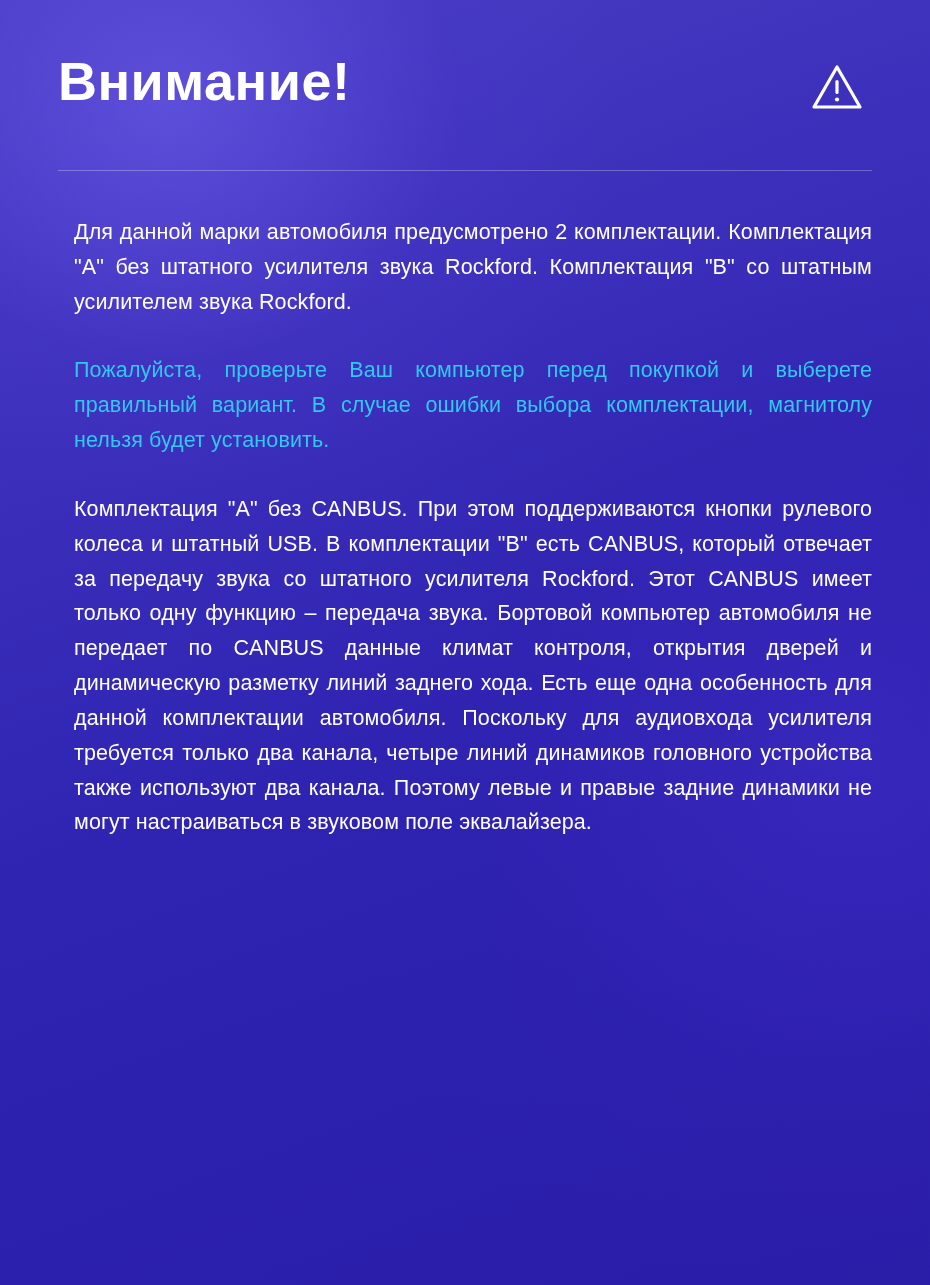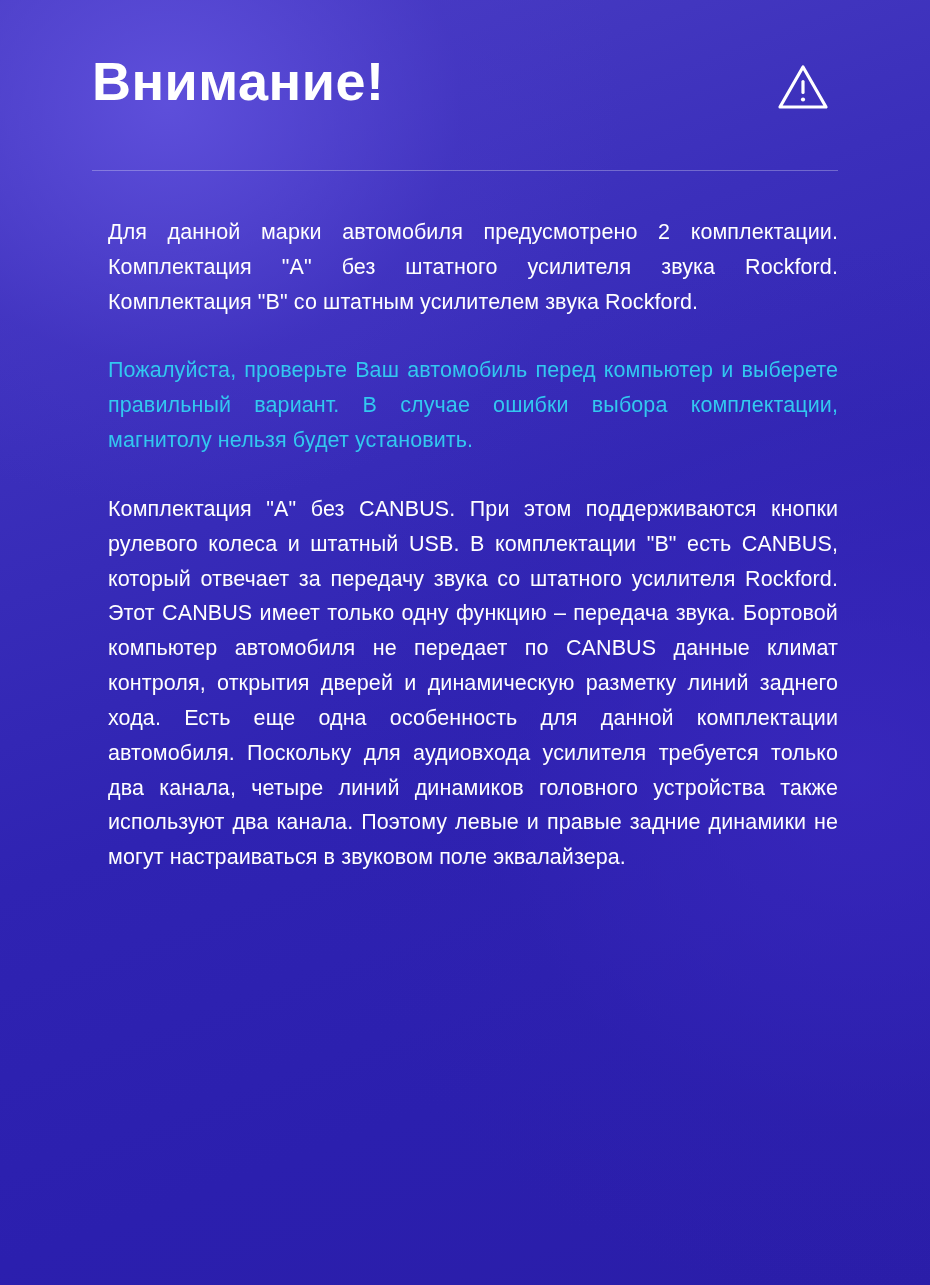--- a/index.html
+++ b/index.html
@@ -15,21 +15,21 @@
   }
   .page {
     position: relative;
     width: 930px;
     height: 1285px;
     box-sizing: border-box;
     background:
       radial-gradient(ellipse 70% 45% at 18% 8%, rgba(95,80,220,0.95) 0%, rgba(72,56,200,0.35) 45%, rgba(55,40,185,0) 70%),
       radial-gradient(ellipse 80% 55% at 92% 60%, rgba(58,40,190,0.8) 0%, rgba(48,34,175,0.25) 50%, rgba(45,30,170,0) 75%),
       linear-gradient(160deg, #4b3fc4 0%, #3b2fbb 28%, #2f23b2 55%, #2b1fae 78%, #2a1da8 100%);
-    padding: 0 92px;
+    padding: 0 58px;
   }
   .header {
     display: flex;
     align-items: flex-start;
     justify-content: space-between;
     padding-top: 52px;
   }
   .title {
     font-size: 54px;
     font-weight: bold;
@@ -79,17 +79,17 @@
         <rect x="25.4" y="18" width="3.2" height="14" rx="1.6" fill="#ffffff"></rect>
         <circle cx="27" cy="37.5" r="2.1" fill="#ffffff"></circle>
       </svg>
     </span>
   </div>
 
   <div class="divider"></div>
 
   <div class="content">
     <p class="para">Для данной марки автомобиля предусмотрено 2 комплектации. Комплектация "А" без штатного усилителя звука Rockford. Комплектация "В" со штатным усилителем звука Rockford.</p>
-    <p class="para accent">Пожалуйста, проверьте Ваш автомобиль перед компьютер и выберете правильный вариант. В случае ошибки выбора комплектации, магнитолу нельзя будет установить.</p>
+    <p class="para accent">Пожалуйста, проверьте Ваш компьютер перед покупкой и выберете правильный вариант. В случае ошибки выбора комплектации, магнитолу нельзя будет установить.</p>
     <p class="para last">Комплектация "А" без CANBUS. При этом поддерживаются кнопки рулевого колеса и штатный USB. В комплектации "В" есть CANBUS, который отвечает за передачу звука со штатного усилителя Rockford. Этот CANBUS имеет только одну функцию – передача звука. Бортовой компьютер автомобиля не передает по CANBUS данные климат контроля, открытия дверей и динамическую разметку линий заднего хода. Есть еще одна особенность для данной комплектации автомобиля. Поскольку для аудиовхода усилителя требуется только два канала, четыре линий динамиков головного устройства также используют два канала. Поэтому левые и правые задние динамики не могут настраиваться в звуковом поле эквалайзера.</p>
   </div>
 
 </div>
 
 </body></html>

